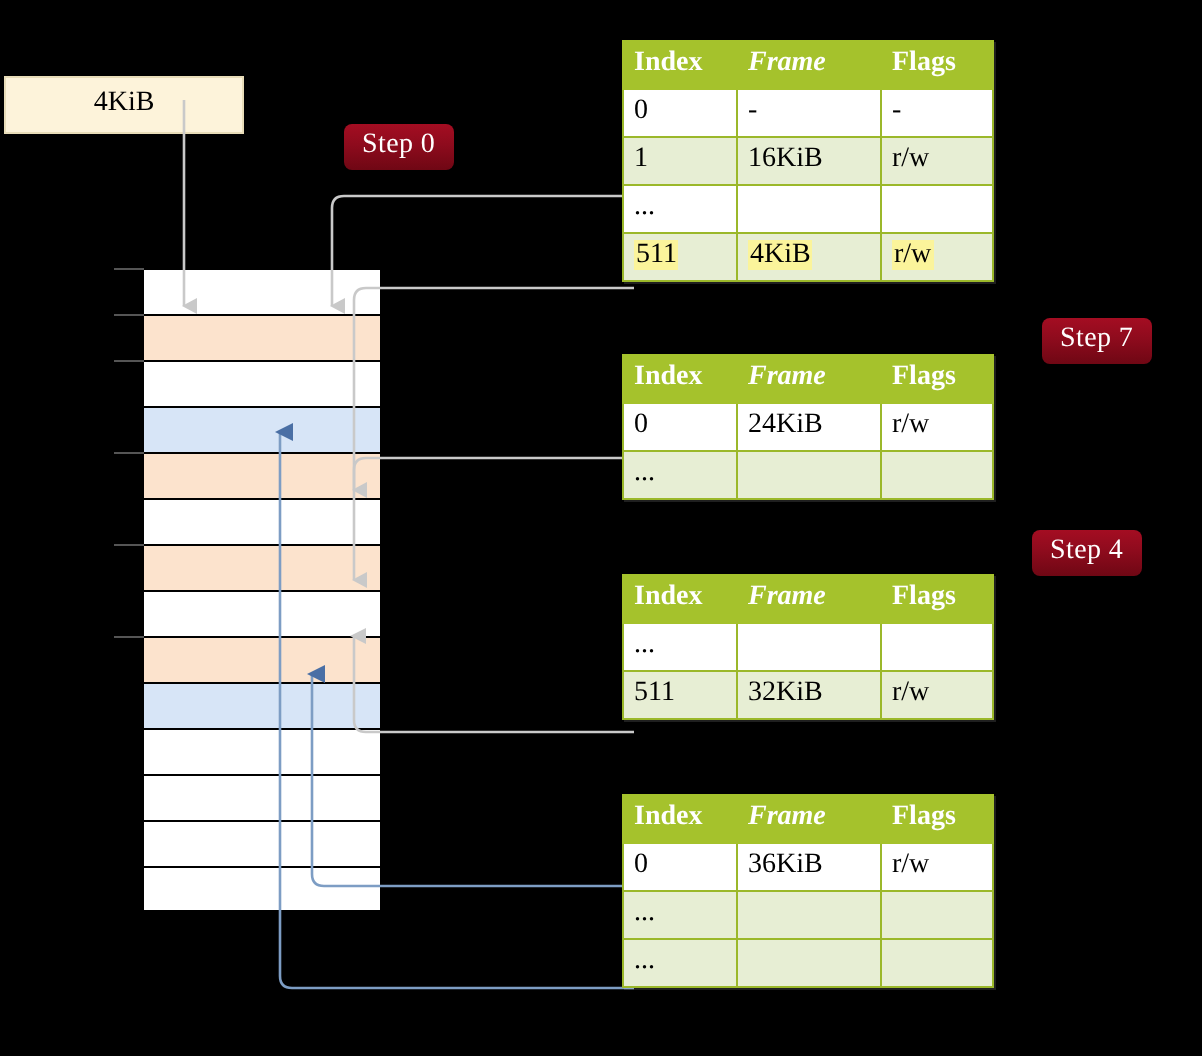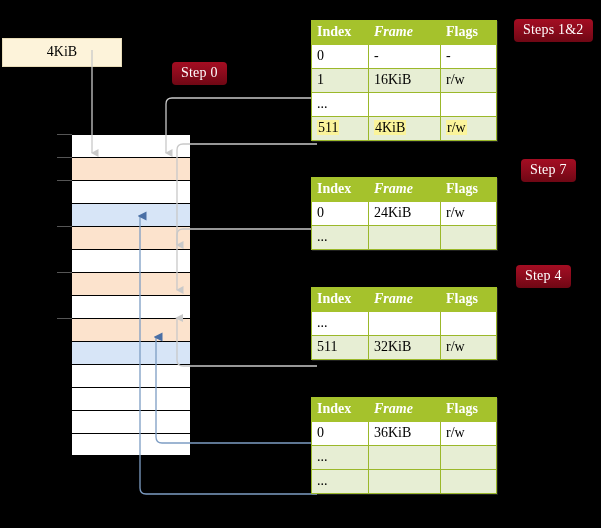--- a/index.html
+++ b/index.html
@@ -89,21 +89,20 @@
   svg.wires{position:absolute;left:0;top:0;width:601px;height:528px;pointer-events:none;}
 </style>
 </head>
 <body>
 
 <div class="stage">
 
   <div class="pagebox" style="left:2px;top:38px;width:118px;">4KiB</div>
 
   <div class="badge" style="left:172px;top:41px;margin-top:21px;">Step 0</div>
-  <div class="badge" style="left:514px;top:19px;">Steps 1&amp;2</div>
   <div class="badge" style="left:521px;top:159px;">Step 7</div>
   <div class="badge" style="left:516px;top:265px;">Step 4</div>
 
   <div class="memcol" id="memcol" style="left:71px;top:134px;width:120px;">
       <div class="memrow" style="height: 23px;"></div>
       <div class="memrow peach" style="height: 23px;"></div>
       <div class="memrow" style="height: 23px;"></div>
       <div class="memrow blue" style="height: 23px;"></div>
       <div class="memrow peach" style="height: 23px;"></div>
       <div class="memrow" style="height: 23px;"></div>

